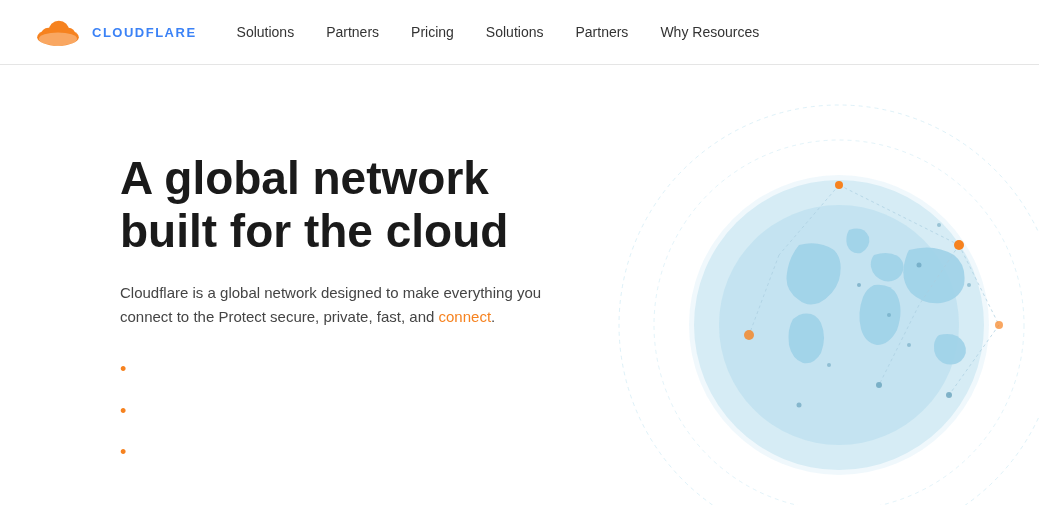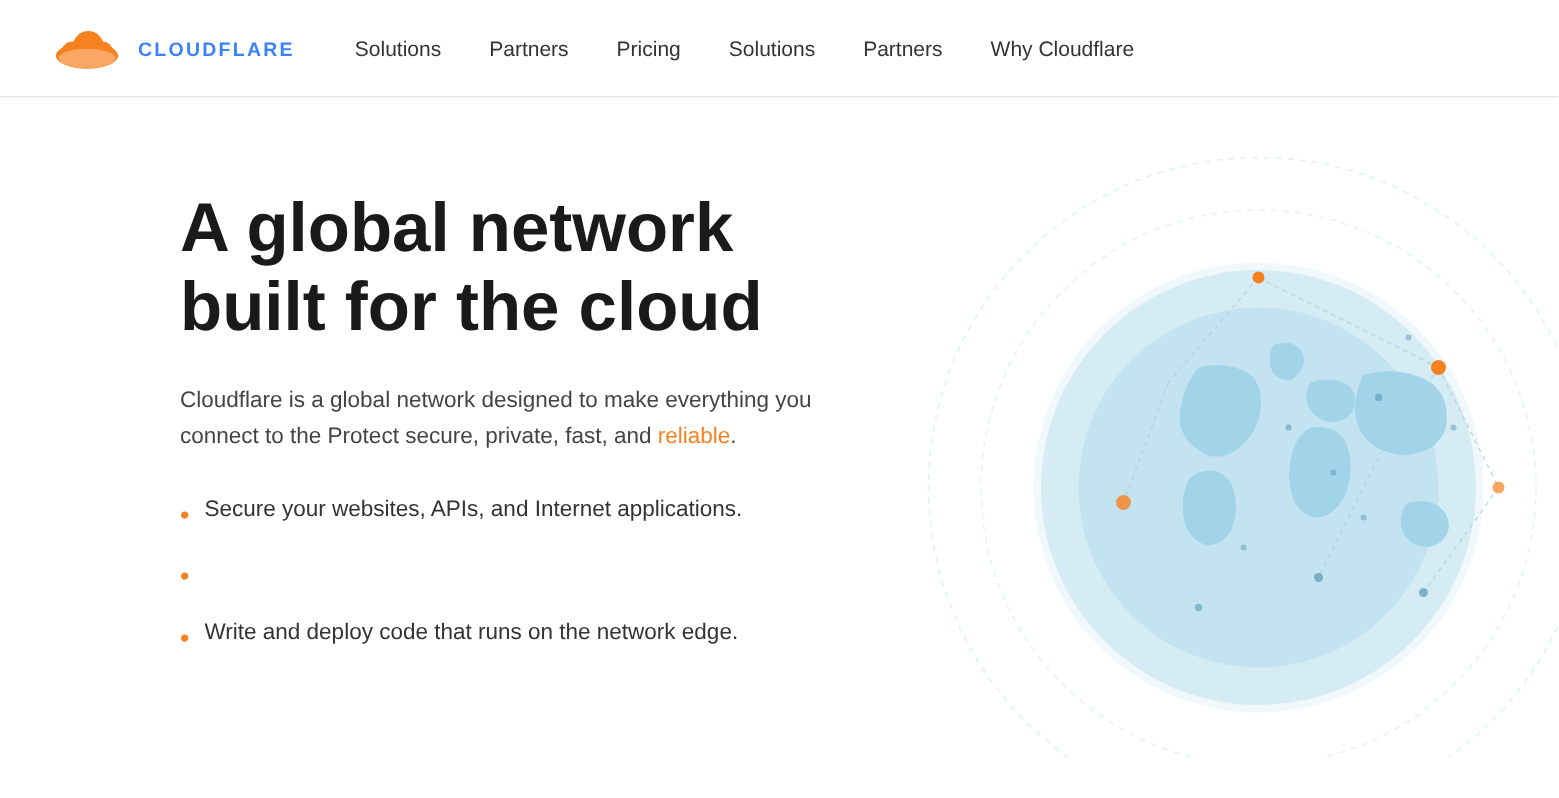--- a/index.html
+++ b/index.html
@@ -6,21 +6,21 @@
     body { font-family: -apple-system, BlinkMacSystemFont, 'Segoe UI', sans-serif; background: #fff; color: #1a1a1a; overflow-x: hidden; }
 
     
     .header { display: flex; align-items: center; padding: 14px 32px; border-bottom: 1px solid #e5e5e5; background: #fff; }
     .logo-area { display: flex; align-items: center; gap: 8px; margin-right: 40px; }
     .logo-text { font-size: 13px; font-weight: 700; letter-spacing: 1.5px; color: #3b82f6; text-transform: uppercase; }
     nav { display: flex; align-items: center; gap: 32px; }
     .nav-item { font-size: 14px; color: #333; cursor: pointer; text-decoration: none; }
 
     
-    .main { display: flex; align-items: flex-start; padding: 60px 80px 40px 120px; min-height: 440px; position: relative; overflow: hidden; }
+    .main { display: flex; align-items: flex-end; padding: 60px 80px 40px 120px; min-height: 440px; position: relative; overflow: hidden; }
     .text-content { flex: 0 0 520px; max-width: 520px; z-index: 2; }
     .headline { font-size: 46px; font-weight: 800; line-height: 1.15; color: #1a1a1a; margin-bottom: 24px; }
     .subtext { font-size: 15px; line-height: 1.6; color: #444; margin-bottom: 28px; max-width: 460px; }
     .subtext a { color: #f6821f; text-decoration: none; }
     .bullet-list { list-style: none; display: flex; flex-direction: column; gap: 16px; }
     .bullet-list li { display: flex; align-items: flex-start; gap: 10px; font-size: 15px; color: #333; }
     .bullet-dot { color: #f6821f; font-size: 18px; line-height: 1.4; flex-shrink: 0; }
 
     
     .globe-area { position: absolute; right: -40px; top: 20px; width: 480px; height: 480px; }
@@ -45,44 +45,42 @@
       <ellipse cx="60" cy="56" rx="44" ry="15" fill="#fff" opacity="0.3"></ellipse>
     </svg>
     <span class="logo-text">CLOUDFLARE</span>
   </div>
   <nav>
     <a class="nav-item">Solutions</a>
     <a class="nav-item">Partners</a>
     <a class="nav-item">Pricing</a>
     <a class="nav-item">Solutions</a>
     <a class="nav-item">Partners</a>
-    <a class="nav-item">Why Cloudflare</a>
+    <a class="nav-item">Why Resources</a>
   </nav>
 </header>
 
 <main class="main">
   <div class="text-content">
     <h1 class="headline">
       <span>A global network</span><br>
       <span>built for the cloud</span>
     </h1>
     <p class="subtext">
-      <span>Cloudflare is a global network designed to make everything you connect to the Protect secure, private, fast, and </span><a href="#" style="color:#f6821f;text-decoration:none;">reliable</a><span>.</span>
+      <span>Cloudflare is a global network designed to make everything you connect to the Protect secure, private, fast, and </span><a href="#" style="color:#f6821f;text-decoration:none;">connect</a><span>.</span>
     </p>
     <ul class="bullet-list">
       <li>
         <span class="bullet-dot">•</span>
-        <span>Secure your websites, APIs, and Internet applications.</span>
       </li>
       <li>
         <span class="bullet-dot">•</span>
       </li>
       <li>
         <span class="bullet-dot">•</span>
-        <span>Write and deploy code that runs on the network edge.</span>
       </li>
     </ul>
   </div>
 
   <div class="globe-area">
     <svg class="globe-svg" viewBox="0 0 480 480" xmlns="http://www.w3.org/2000/svg">
 
       <circle cx="240" cy="240" r="220" fill="none" stroke="#c8e8f4" stroke-width="1" stroke-dasharray="4,4" opacity="0.6"></circle>
       <circle cx="240" cy="240" r="185" fill="none" stroke="#c8e8f4" stroke-width="1" stroke-dasharray="4,4" opacity="0.5"></circle>
       <circle cx="240" cy="240" r="150" fill="#daeef7" opacity="0.4"></circle>

